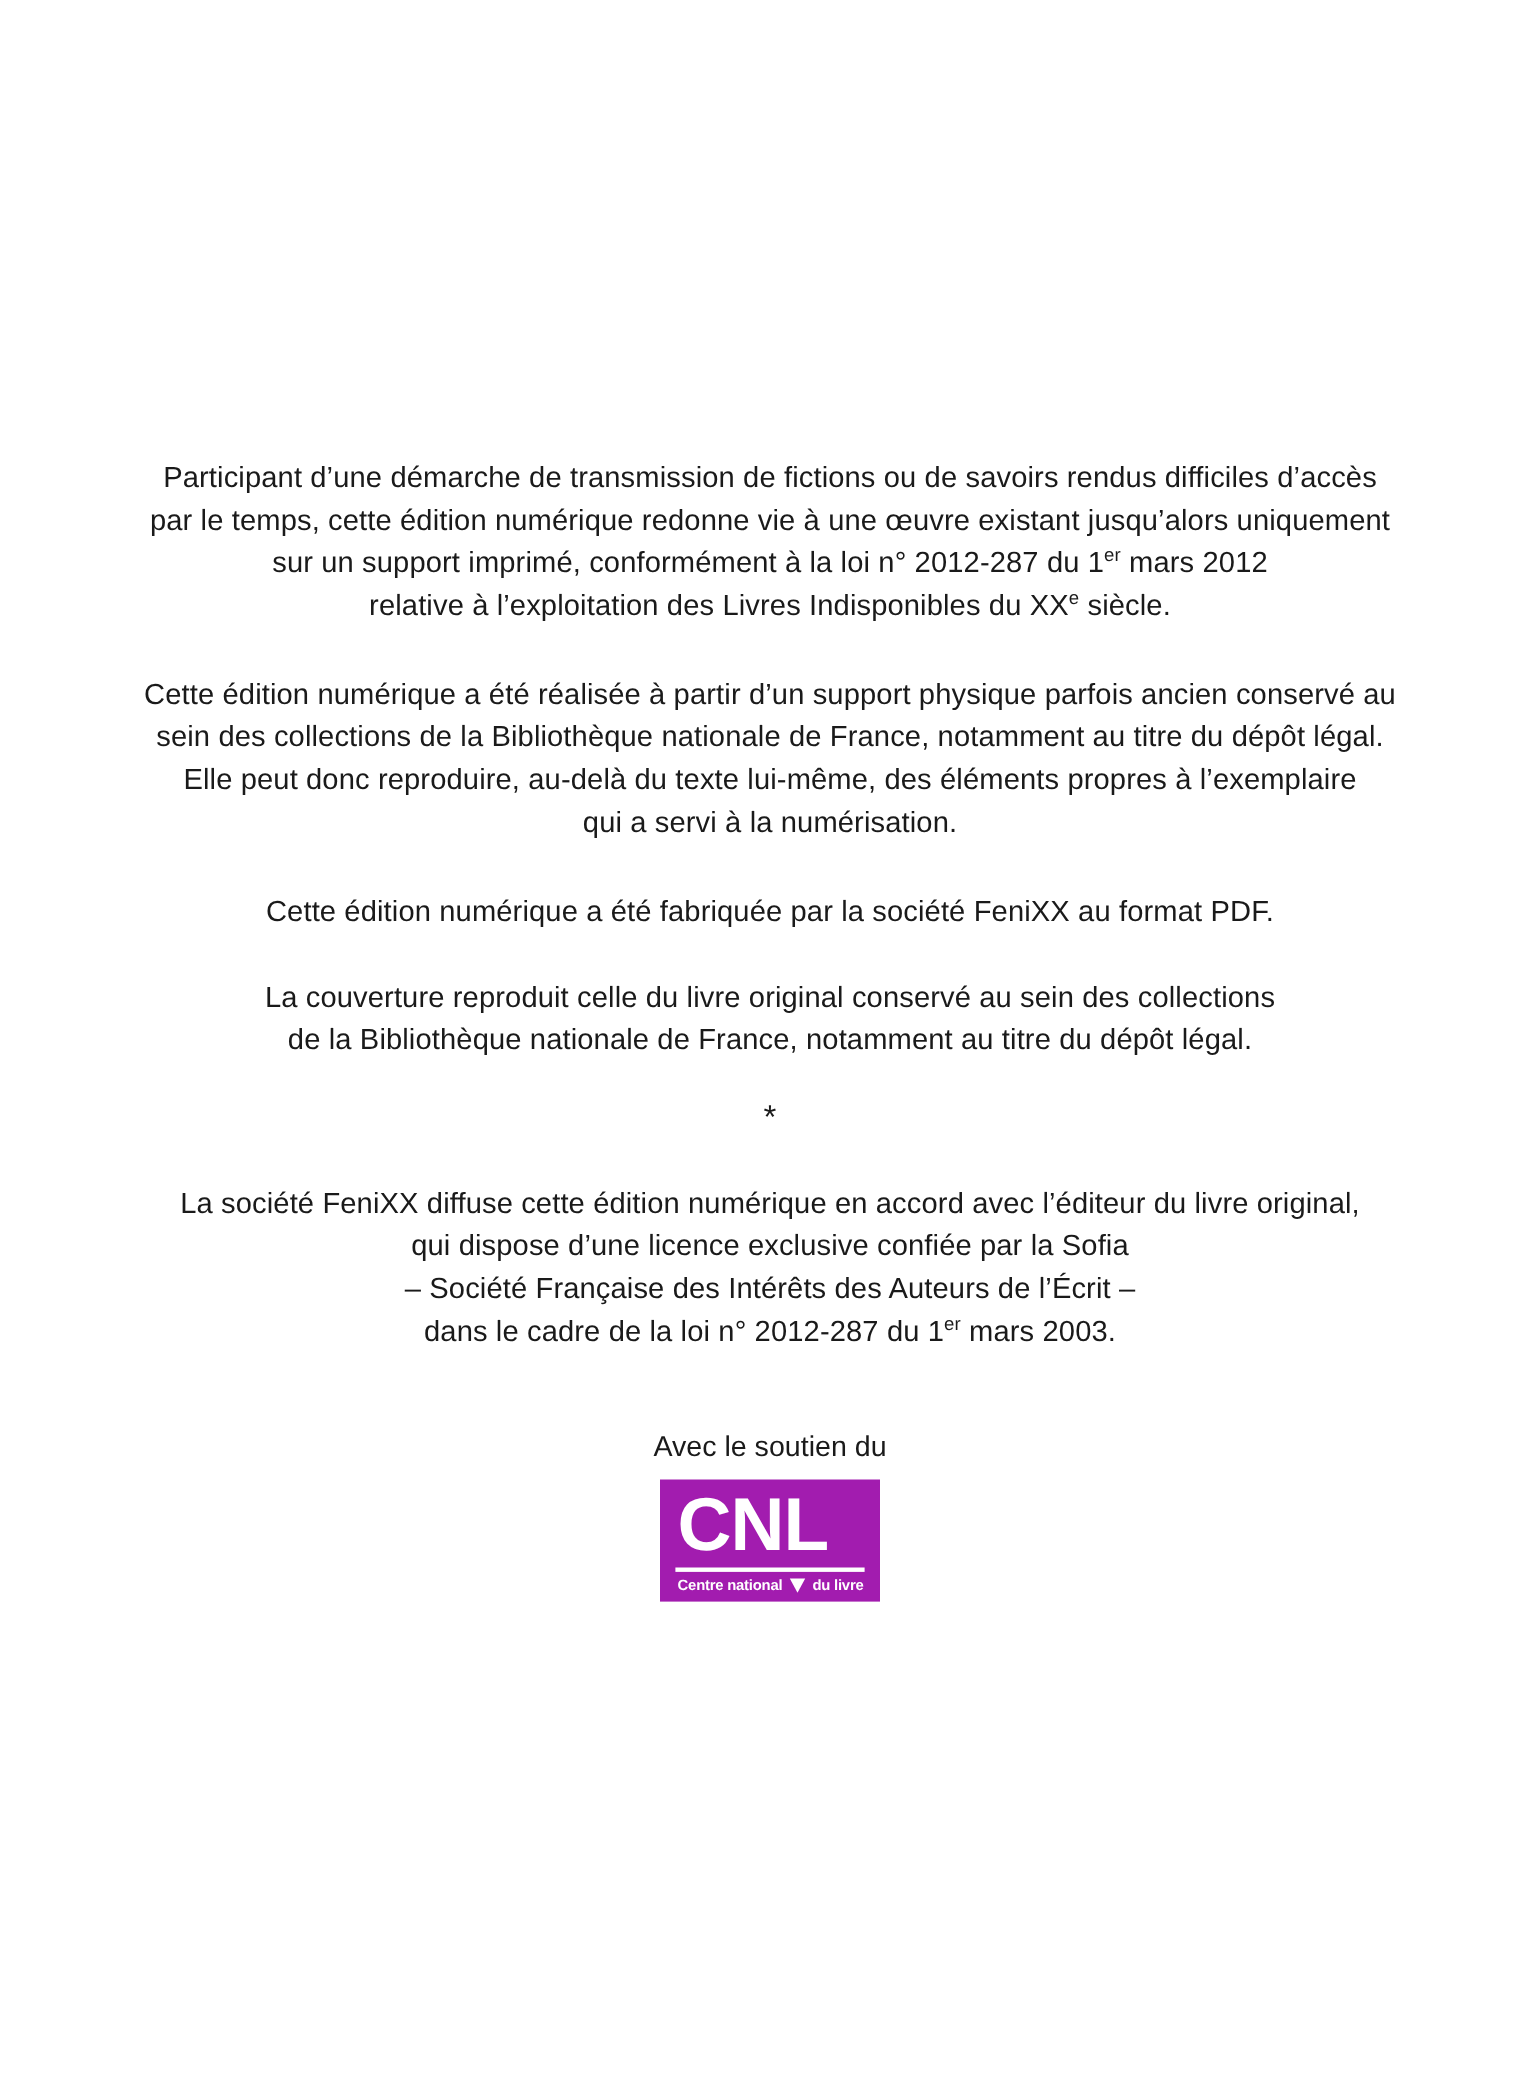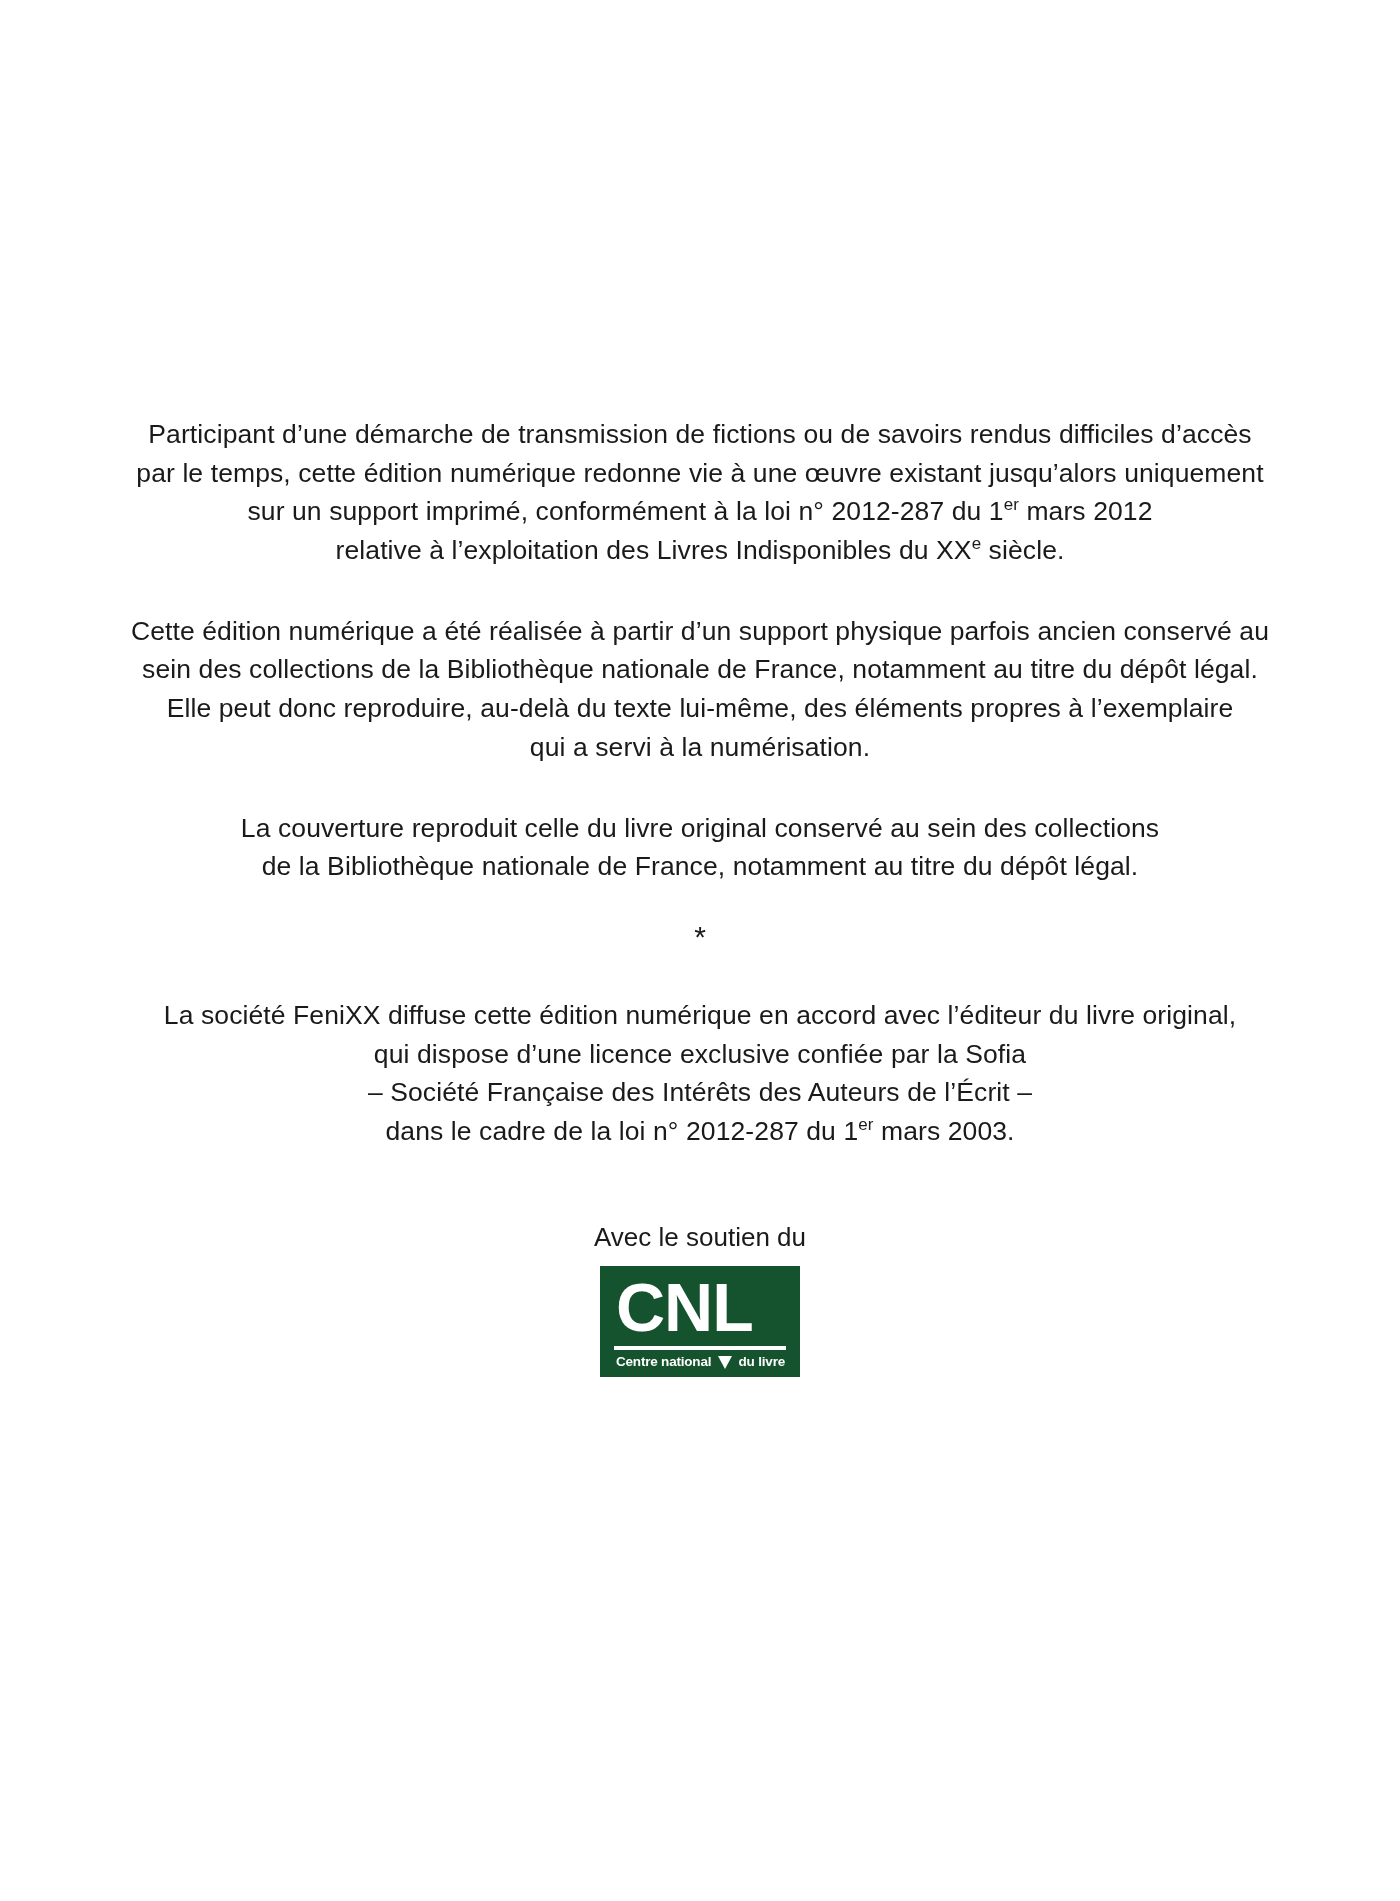--- a/index.html
+++ b/index.html
@@ -62,21 +62,21 @@
     text-align: center;
   }
   .support-label {
     font-size: 26px;
     line-height: 1.3;
     margin-bottom: 12px;
   }
 
   .cnl-logo {
     display: inline-block;
-    background: #14532d;
+    background: #a21caf;
     padding: 10px 14px 8px 14px;
     position: relative;
     width: 172px;
     box-sizing: content-box;
   }
   .cnl-main {
     display: block;
     color: #ffffff;
     font-family: "Liberation Sans", sans-serif;
     font-weight: bold;
@@ -125,20 +125,23 @@
       <span>relative à l’exploitation des Livres Indisponibles du XX</span><span class="sup">e</span><span> siècle.</span>
     </p>
 
     <p class="para p-block-2">
       <span>Cette édition numérique a été réalisée à partir d’un support physique parfois ancien conservé au</span><br>
       <span>sein des collections de la Bibliothèque nationale de France, notamment au titre du dépôt légal.</span><br>
       <span>Elle peut donc reproduire, au-delà du texte lui-même, des éléments propres à l’exemplaire</span><br>
       <span>qui a servi à la numérisation.</span>
     </p>
 
+    <p class="para p-block-3">
+      <span>Cette édition numérique a été fabriquée par la société FeniXX au format PDF.</span>
+    </p>
 
     <p class="para p-block-4">
       <span>La couverture reproduit celle du livre original conservé au sein des collections</span><br>
       <span>de la Bibliothèque nationale de France, notamment au titre du dépôt légal.</span>
     </p>
 
     <p class="para star">*</p>
 
     <p class="para">
       <span>La société FeniXX diffuse cette édition numérique en accord avec l’éditeur du livre original,</span><br>

